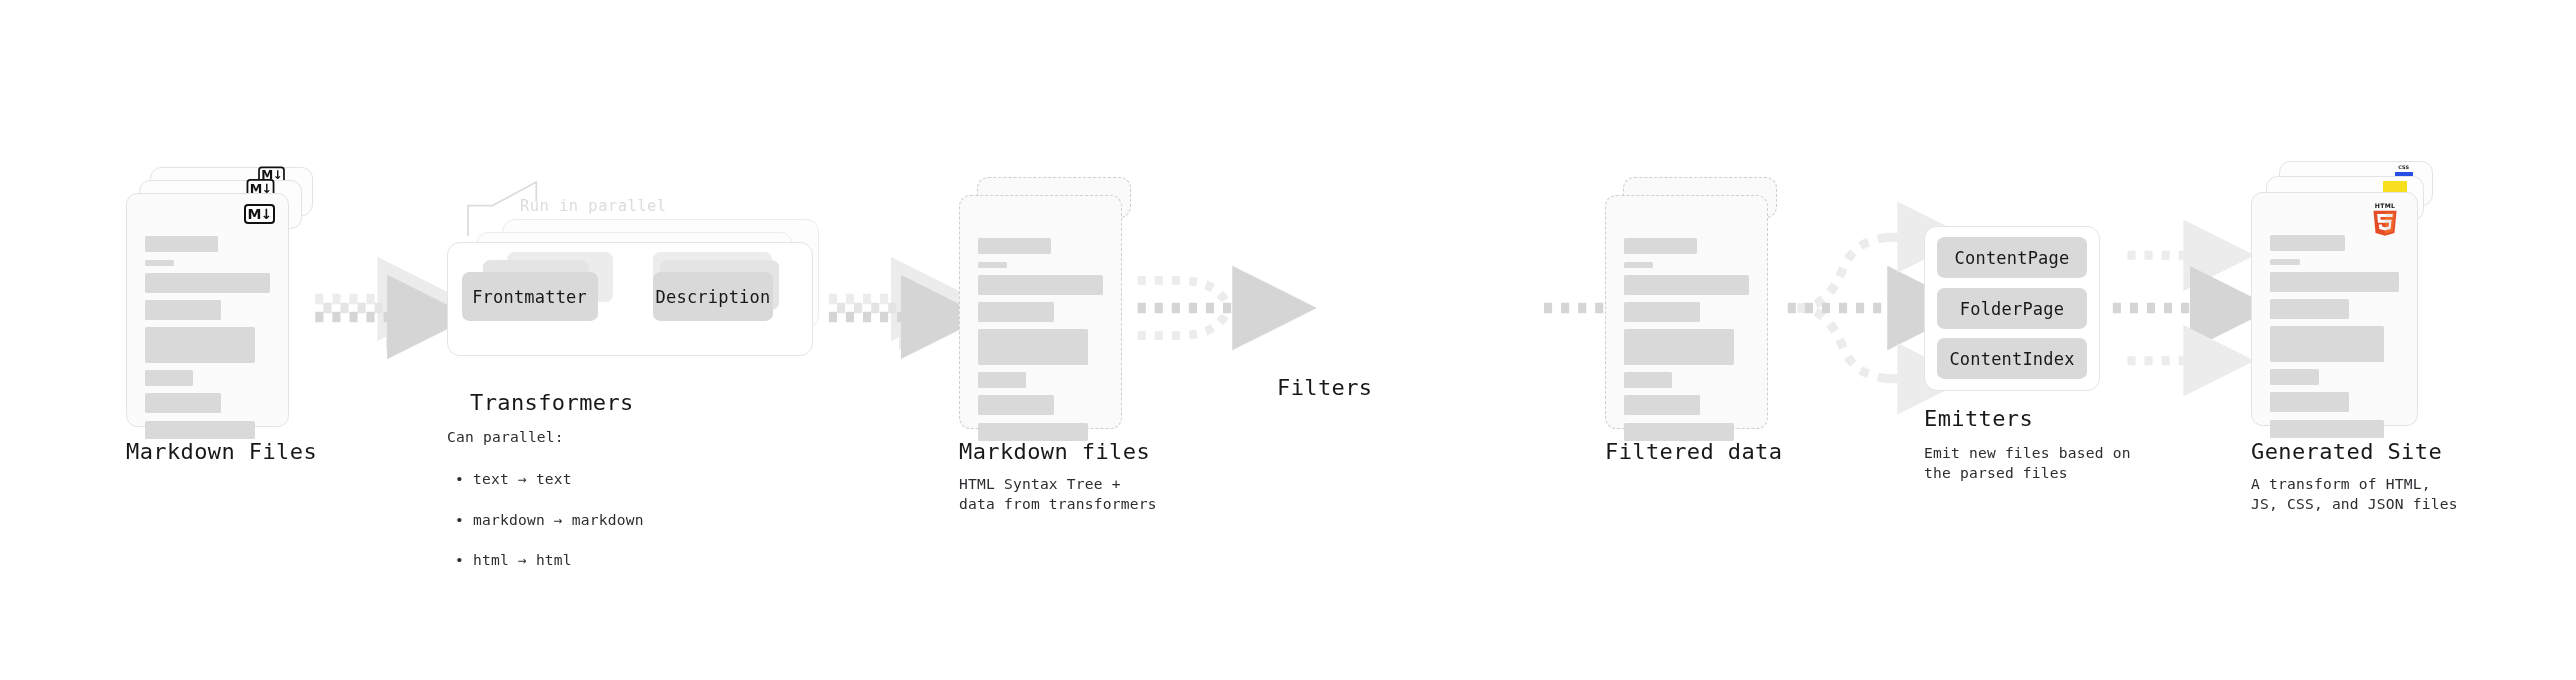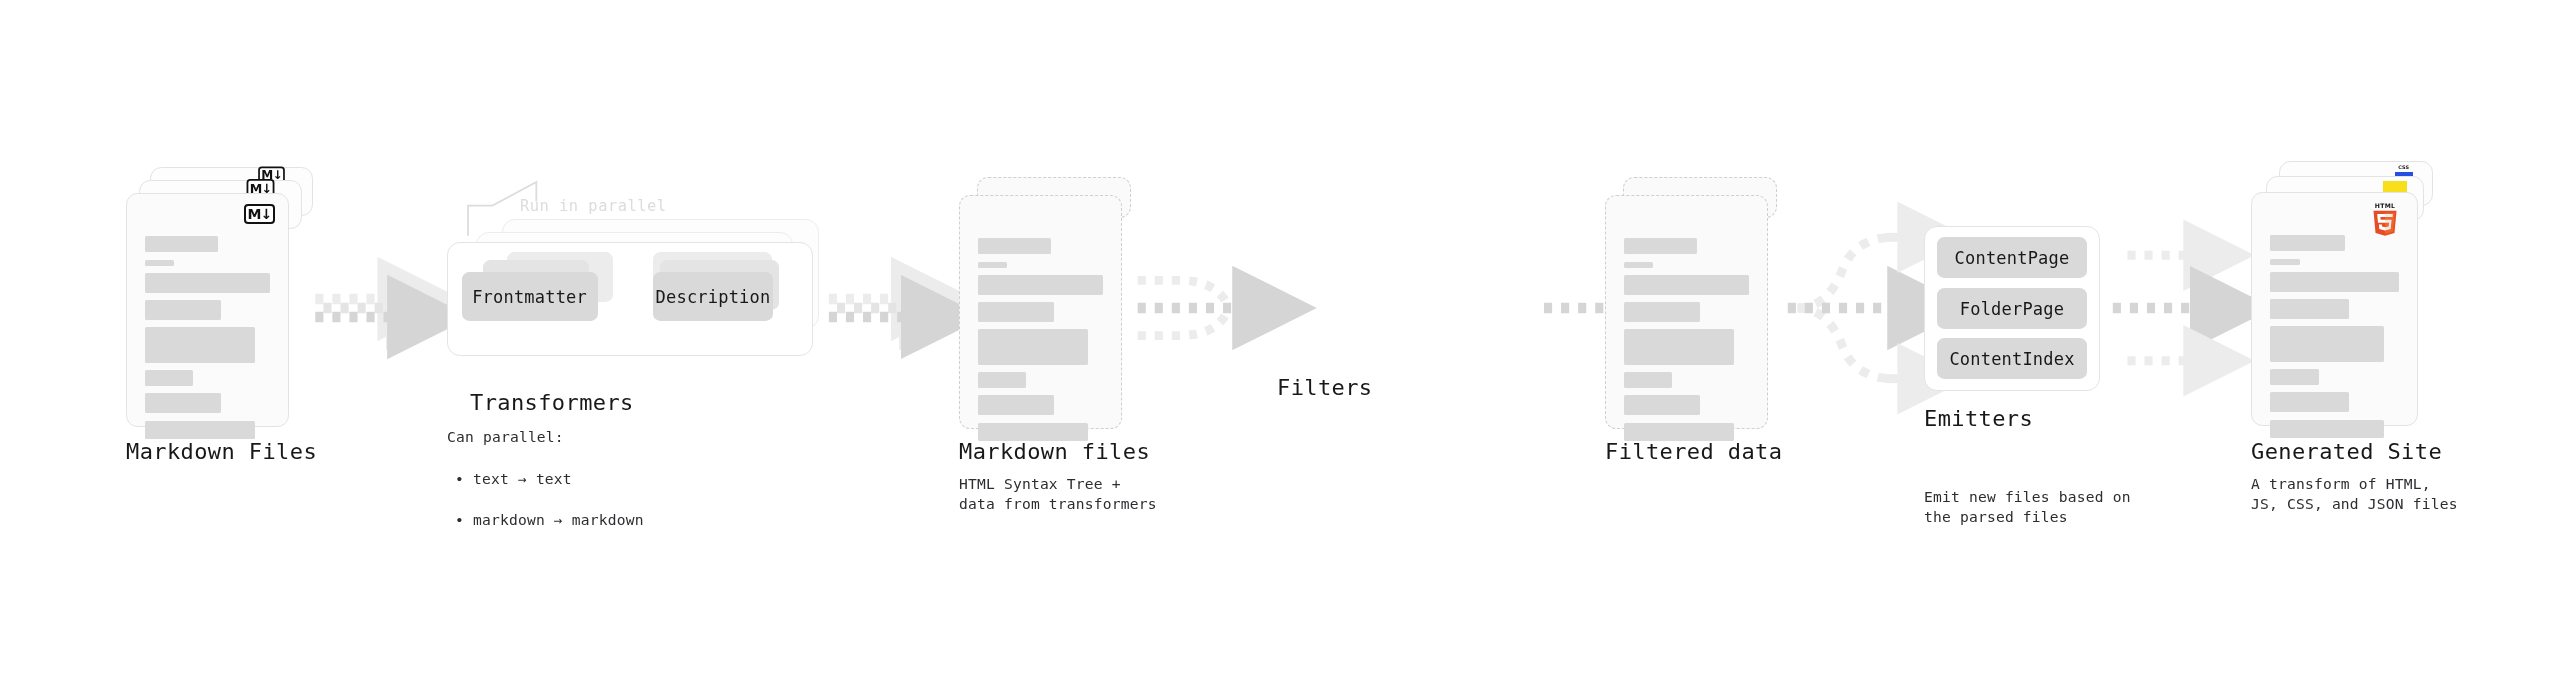--- a/index.html
+++ b/index.html
@@ -186,20 +186,23 @@
 
   <div class="abs node-desc" style="left:447px;top:427px;">Can parallel:</div>
 
   <div class="abs" style="left:455px;top:449px;">
     <div class="node-desc">
       <span>•&nbsp;</span><span>text → text</span>
     </div>
     <div class="node-desc">
       <span>•&nbsp;</span><span>markdown → markdown</span>
     </div>
+    <div class="node-desc">
+      <span>•&nbsp;</span><span>html → html</span>
+    </div>
   </div>
 
   <div class="doc-stack" style="left:959px;top:177px;width:195px;height:252px;">
     <div class="doc-card dashed" style="left:18px;top:0px;width:154px;height:41px;"></div>
     <div class="doc-card dashed" style="left:0px;top:18px;width:163px;height:234px;">
       <div class="doc-body" style="top:42px;">
         <div class="bar" style="width:58%;height:16.3px;"></div>
         <div class="bar" style="width:23%;height:6.5px;"></div>
         <div class="bar" style="width:100%;height:19.5px;margin-top:4.9px;"></div>
         <div class="bar" style="width:61%;height:19.5px;"></div>
@@ -237,21 +240,21 @@
   <div class="abs node-title" style="left:1605px;top:439px;">Filtered data</div>
 
   <div class="abs" style="left:1924px;top:226px;width:187px;height:167px;">
     <div class="panel" style="left:0;top:0;width:176px;height:165px;"></div>
     <div class="chip" style="left:13px;top:11.4px;width:150px;height:41px;">ContentPage</div>
     <div class="chip" style="left:13px;top:62px;width:150px;height:41px;">FolderPage</div>
     <div class="chip" style="left:13px;top:112px;width:150px;height:41px;">ContentIndex</div>
   </div>
 
   <div class="abs node-title" style="left:1924px;top:406px;">Emitters</div>
-  <div class="abs node-desc" style="left:1924px;top:443px;margin-top:44px;">Emit new files based on
+  <div class="abs node-desc" style="left:1924px;top:443px;">Emit new files based on
 the parsed files</div>
 
   <div class="doc-stack" style="left:2251px;top:161px;width:203px;height:268px;">
 
     <div class="doc-card ghost" style="left:28px;top:0px;width:154px;height:45px;"></div>
     <div class="css-badge" style="left:143px;top:3.3px;">
       <div class="css-label">CSS</div>
       <div class="css-bar"></div>
     </div>
 

